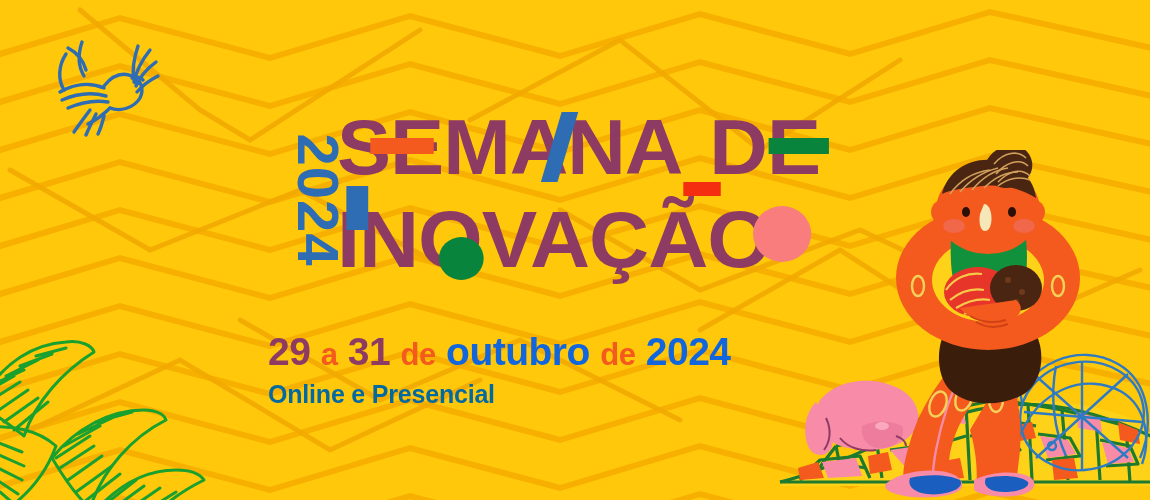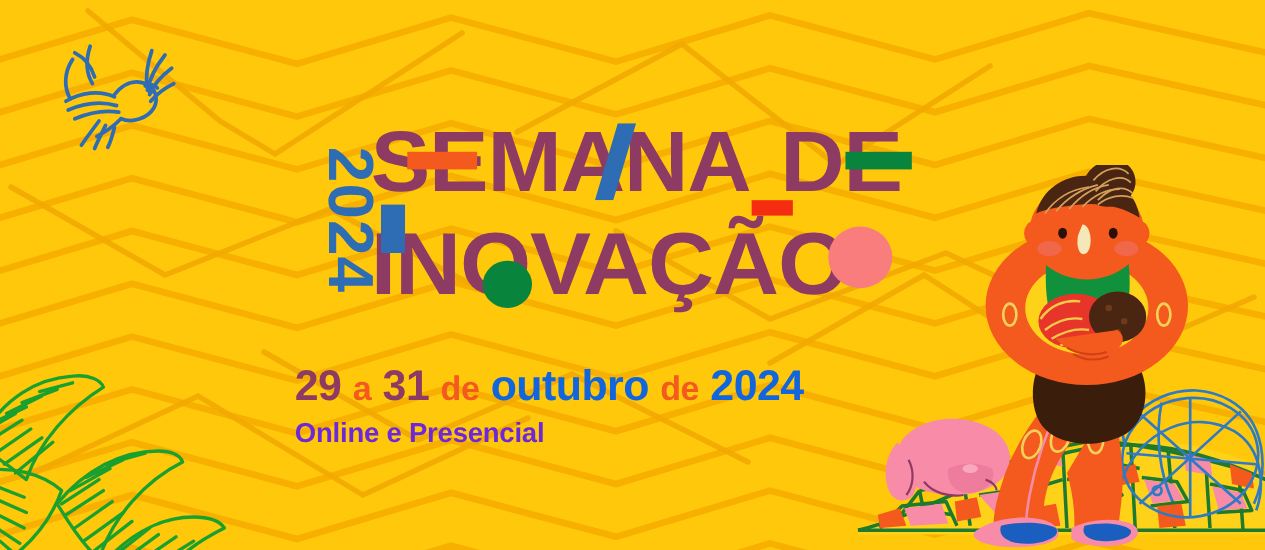--- a/index.html
+++ b/index.html
@@ -64,21 +64,21 @@
     font-size:39px; font-weight:bold; letter-spacing:-0.5px;
     white-space:nowrap;
     font-family:"Liberation Sans", sans-serif;
   }
   .d-purple { color:#8E3B63; }
   .d-orange { color:#F4591E; }
   .d-blue   { color:#1166DD; }
   .d-small  { font-size:31px; }
   .sub-line {
     position:absolute; left:268px; top:380px;
-    font-size:25px; font-weight:bold; color:#6d28d9;
+    font-size:25px; font-weight:bold; color:#0369a1;
     letter-spacing:-0.2px;
     font-family:"Liberation Sans", sans-serif;
   }
 </style>
 </head>
 <body>
 
 <div id="banner">
 
   <svg class="bg-texture" viewBox="0 0 1150 500" preserveAspectRatio="none">

